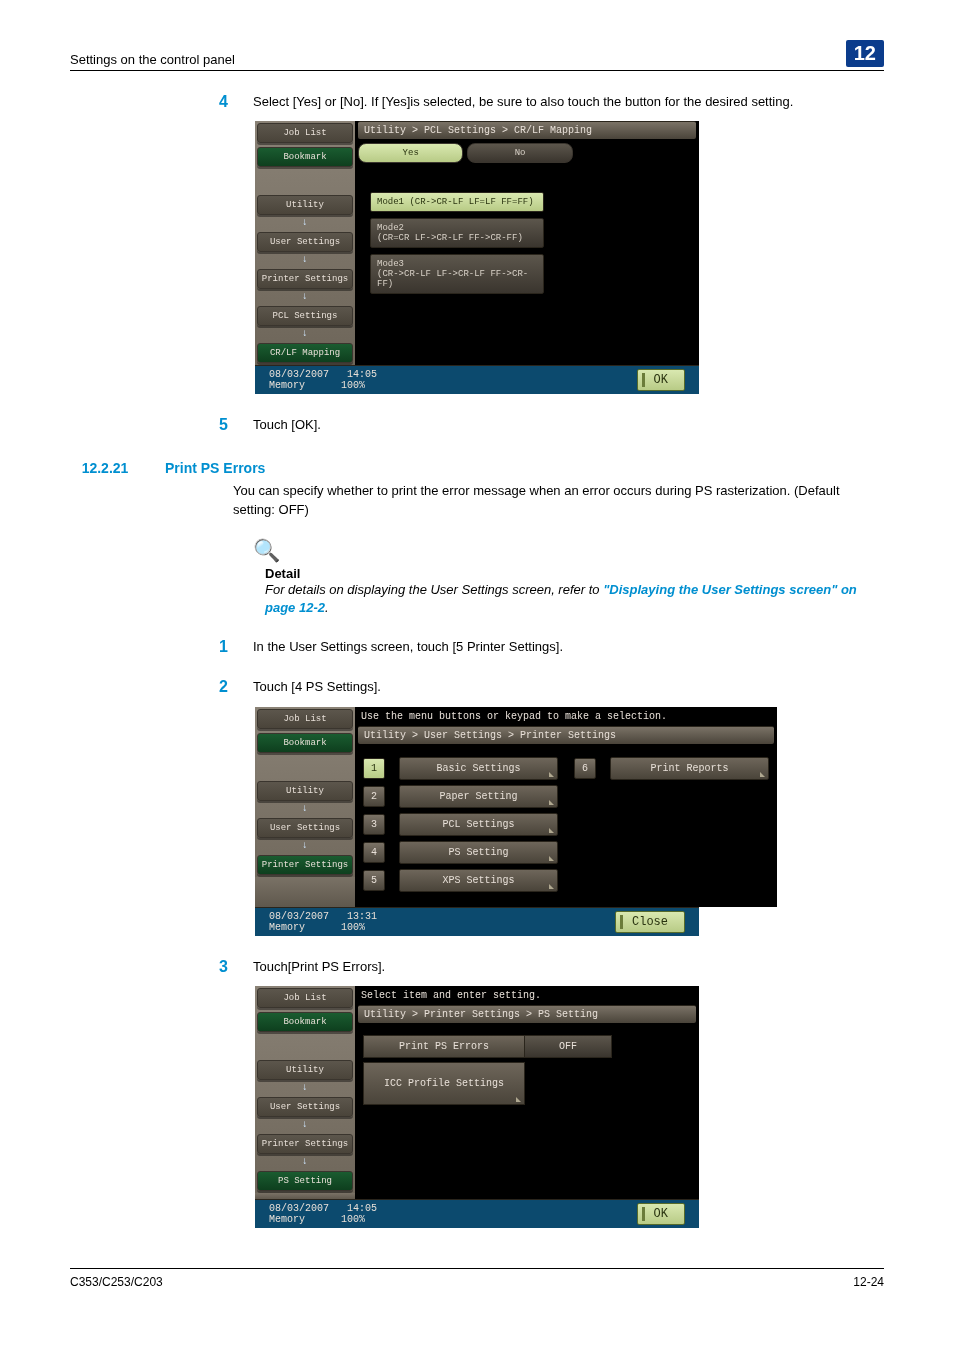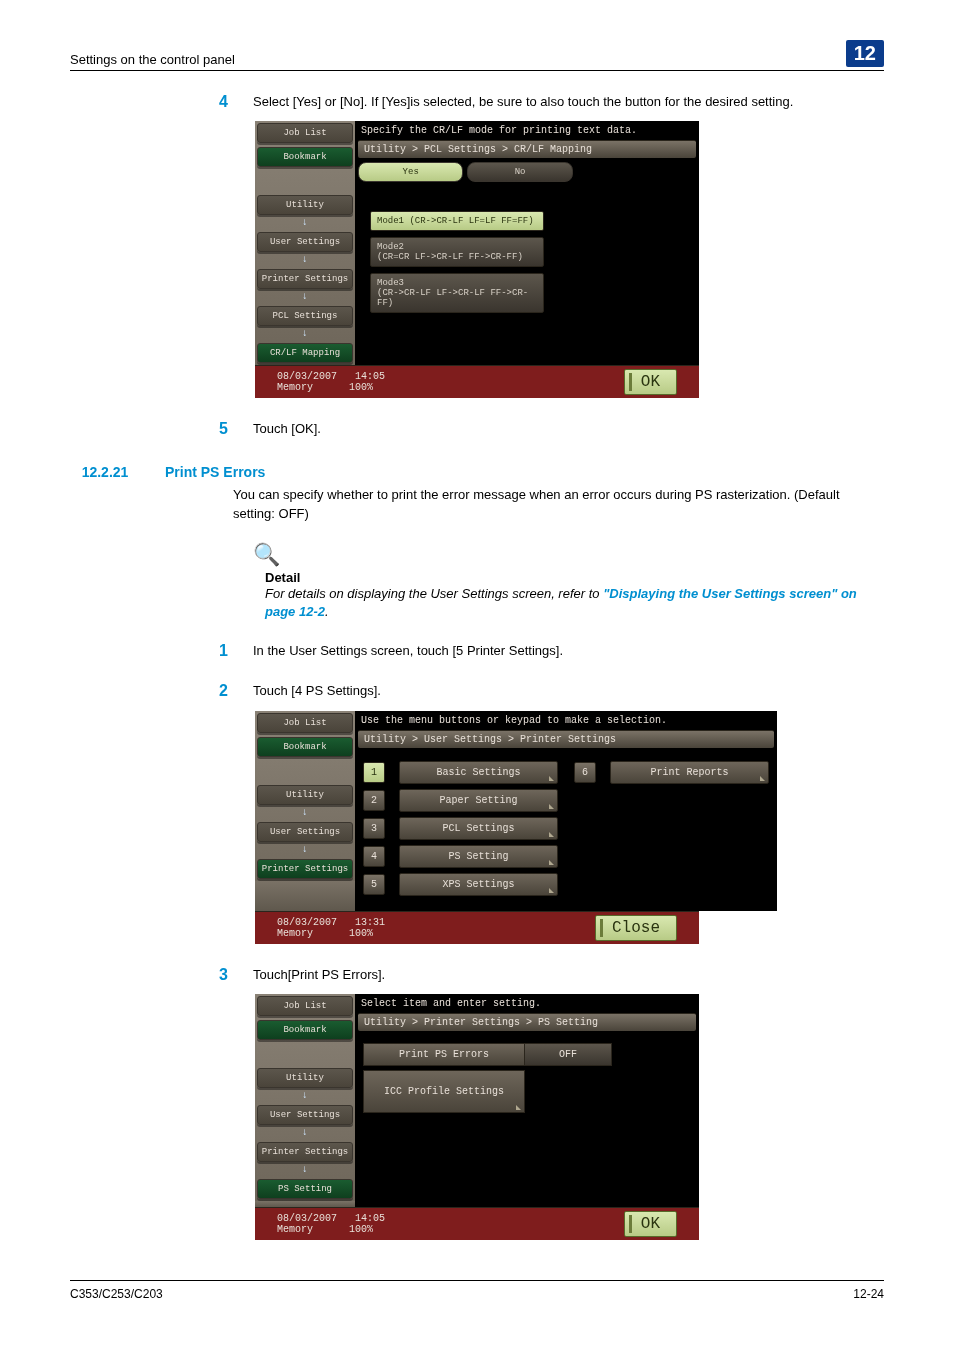--- a/index.html
+++ b/index.html
@@ -177,31 +177,31 @@
   }
   .mode-btn.sel {
     background:linear-gradient(#d9e8b0,#b8cb86);
     color:#2a3410;
   }
   .mode-btn.half { width:160px; }
   .panel-footer {
     display:flex;
     align-items:center;
     gap:10px;
-    background:#7f1d1d;
-    padding:3px 22px;
+    background:#0c4a6e;
+    padding:3px 14px;
     border-top:1px solid #2a251c;
   }
   .panel-footer .spacer { flex:1; }
   .ft-btn {
     background:linear-gradient(#d9e8b0,#b8cb86);
     color:#2a3410;
     padding:3px 16px;
     border-radius:2px;
-    font-size:16px;
+    font-size:12px;
     border:1px solid #576b2a;
     position:relative;
   }
   .ft-btn::before{
     content:"";
     position:absolute;
     left:4px;top:3px;bottom:3px;width:3px;
     background:#6b7c3a;
   }
   .menu-row{
@@ -316,21 +316,20 @@
         <div class="arrow">↓</div>
         <div class="side-btn">User Settings</div>
         <div class="arrow">↓</div>
         <div class="side-btn">Printer Settings</div>
         <div class="arrow">↓</div>
         <div class="side-btn">PCL Settings</div>
         <div class="arrow">↓</div>
         <div class="side-btn green">CR/LF Mapping</div>
       </div>
       <div class="panel-right">
-        <div class="panel-prompt">Specify the CR/LF mode for printing text data.</div>
         <div class="breadcrumb">Utility &gt; PCL Settings &gt; CR/LF Mapping</div>
         <div class="pill-row">
           <div class="pill lit">Yes</div>
           <div class="pill">No</div>
           <div style="flex:1.2"></div>
         </div>
         <div class="area" style="min-height:60px;">
           <div style="height:20px"></div>
           <span class="mode-btn sel half">Mode1 (CR-&gt;CR-LF LF=LF FF=FF)</span>
           <span class="mode-btn half" style="white-space:pre-line">Mode2

